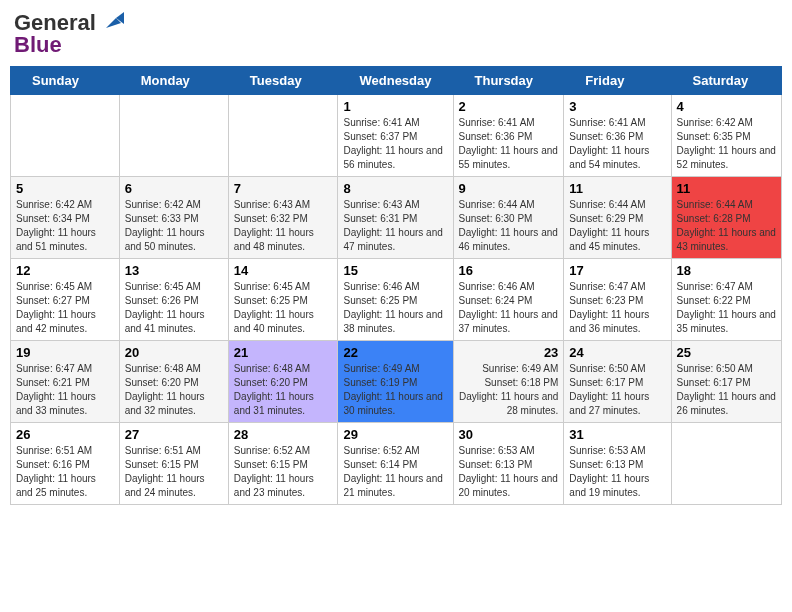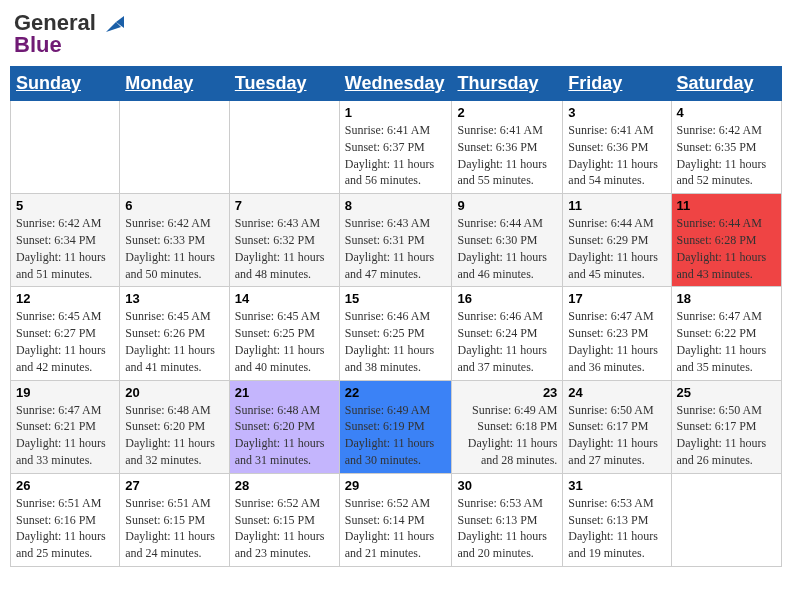--- a/index.html
+++ b/index.html
@@ -17,21 +17,21 @@
       margin-bottom: 8px;
       padding: 0 4px;
     }
     .logo {
       display: flex;
       flex-direction: column;
       align-items: flex-start;
     }
     .logo-line {
       display: flex;
-      align-items: flex-end;
+      align-items: flex-start;
       gap: 6px;
     }
     .title-block {
       text-align: right;
     }
     .month-title {
       font-size: 36px;
       font-weight: normal;
       color: #222;
     }
@@ -41,47 +41,45 @@
     }
     .calendar {
       width: 100%;
       border-collapse: collapse;
       border: 1px solid #ccc;
     }
     .calendar th {
       background-color: #1a5fa8;
       color: #fff;
       text-align: left;
-      padding: 6px 5px;
-      font-size: 18px;
+      padding: 6px 21px;
+      font-size: 13px;
       border: 1px solid #1a5fa8;
-      text-decoration: underline;
     }
     .calendar td {
       vertical-align: top;
       border: 1px solid #ccc;
       padding: 4px 5px;
       width: 113px;
       min-height: 80px;
       background: #fff;
     }
     .calendar tr:nth-child(even) td {
       background: #f5f5f5;
     }
     .day-num {
       font-size: 13px;
       font-weight: bold;
       margin-bottom: 2px;
       display: block;
     }
     .day-info {
-      font-size: 12px;
+      font-size: 10px;
       color: #333;
       line-height: 1.4;
-      font-family: Liberation Serif, serif;
     }
     .empty { background: #fff !important; }
   </style>
 </head>
 <body>
 
 <div class="header">
   <div class="logo">
     <div class="logo-line">
       <span style="font-size:22px;font-weight:bold;color:#333;">General</span>

